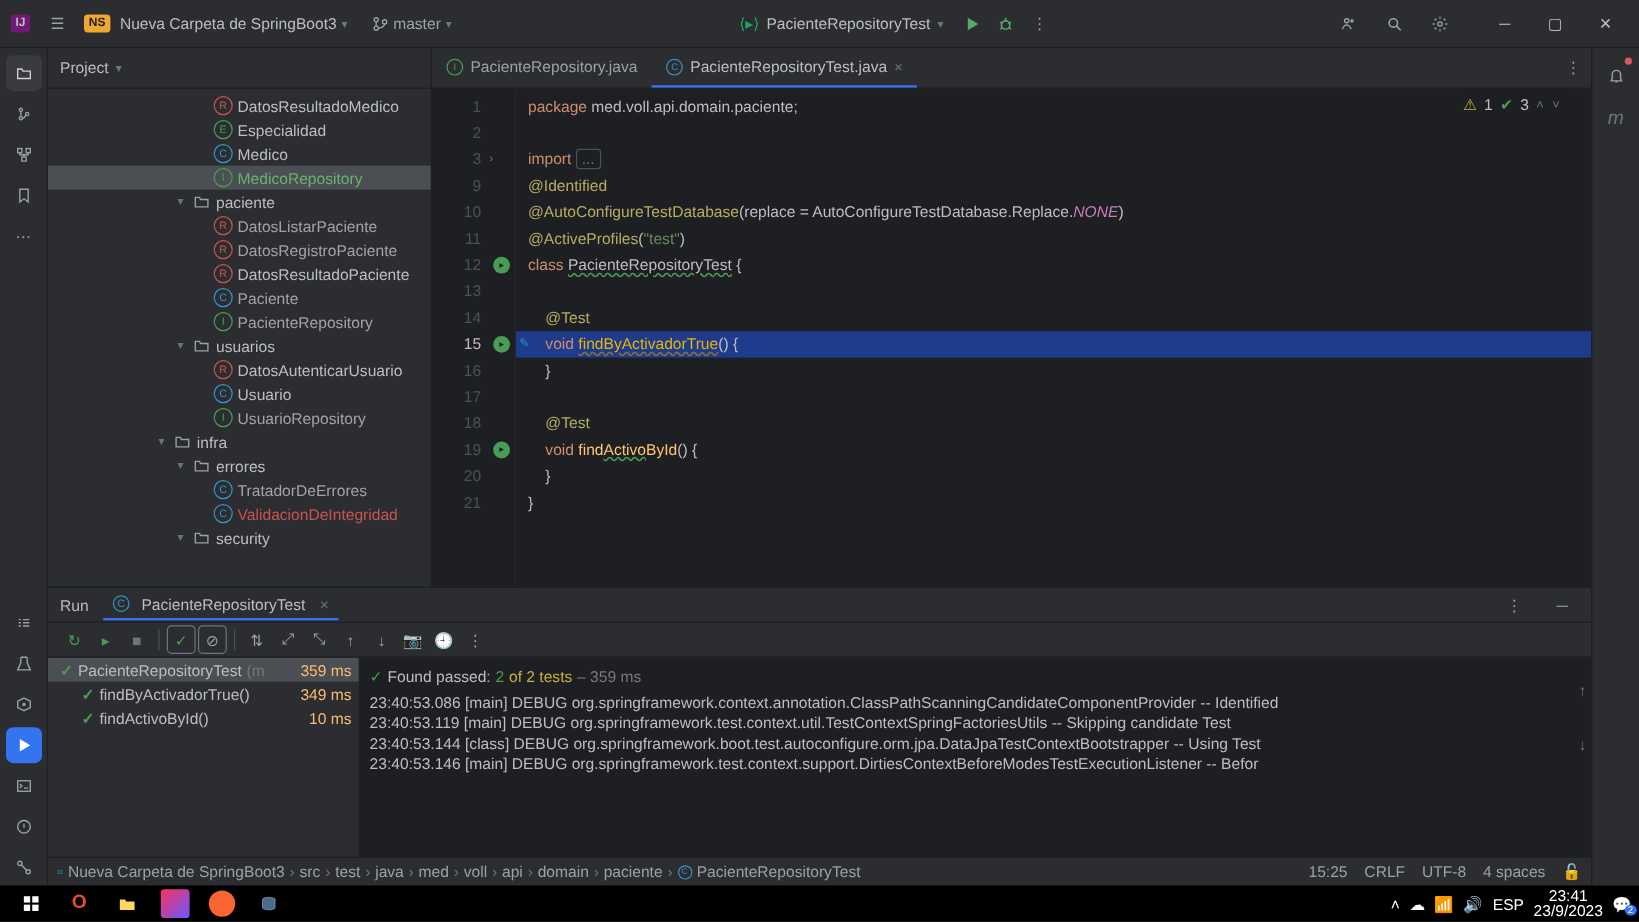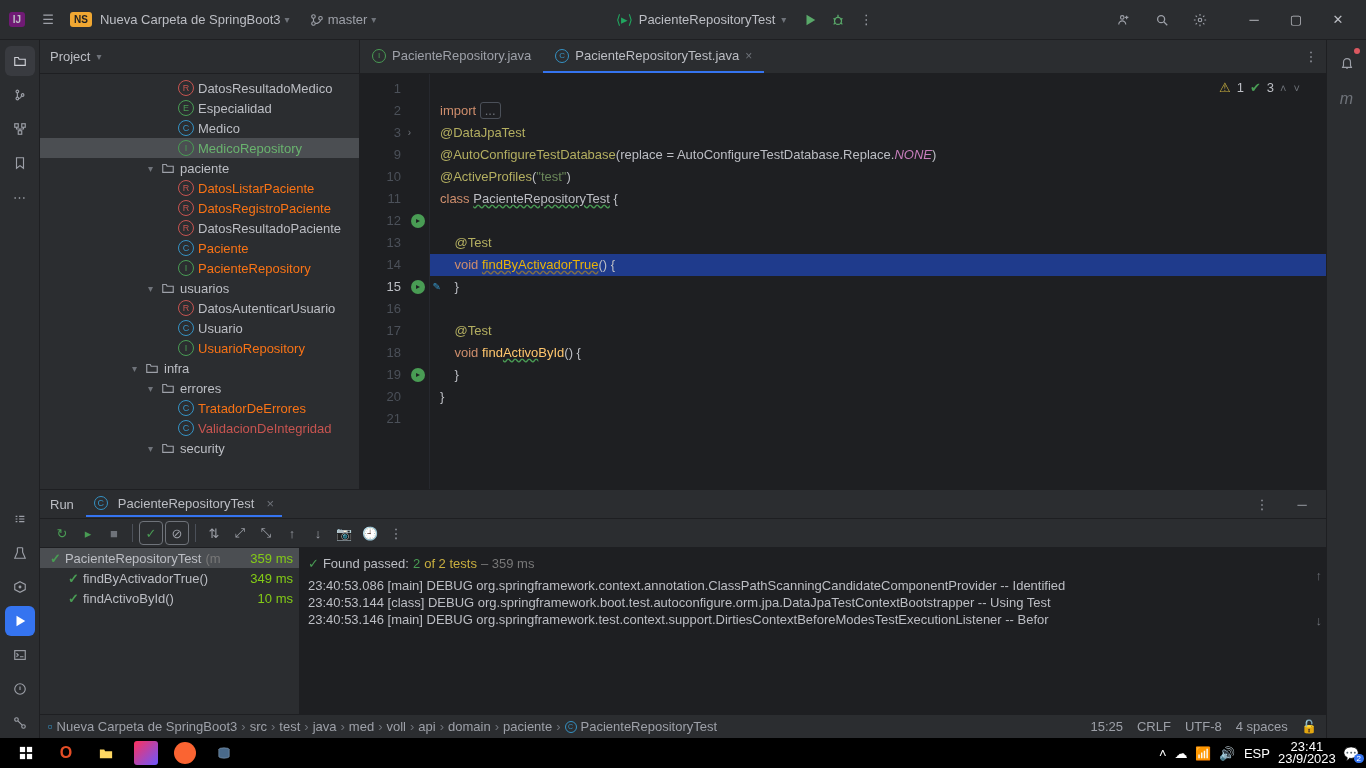--- a/index.html
+++ b/index.html
@@ -42,21 +42,21 @@
 .tree { flex: 1; overflow: auto; padding: 4px 0; font-size: 13px; }
 .tree-row { display: flex; align-items: center; height: 20px; padding-left: 8px; cursor: pointer; white-space: nowrap; }
 .tree-row.selected { background: #4b4e52; }
 .tree-ico { width: 16px; height: 16px; display: inline-flex; align-items: center; justify-content: center; border-radius: 50%; font-size: 9px; margin-right: 4px; flex-shrink: 0; }
 .ico-c-blue { border: 1.5px solid #3592c4; color: #3592c4; }
 .ico-e-green { border: 1.5px solid #499c54; color: #499c54; }
 .ico-r-red { border: 1.5px solid #c75450; color: #c75450; }
 .ico-i-green { border: 1.5px solid #499c54; color: #499c54; }
 .ico-folder { color: #9da0a8; }
 .tree-chev { width: 12px; color: #6f737a; font-size: 10px; }
-.tree-label.link { color: #f97316; }
+.tree-label.link { color: #a3a3a3; }
 .tree-label.red { color: #c75450; }
 .tree-label.sel { color: #69b36e; }
 
 .editor-col { flex: 1; display: flex; flex-direction: column; background: #1e1f22; overflow:hidden; }
 .tabs { height: 34px; display: flex; align-items: stretch; background: #2b2d30; border-bottom: 1px solid #1e1f22; }
 .tab { display: flex; align-items: center; padding: 0 12px; gap: 6px; cursor: pointer; color: #9da0a8; border-bottom: 2px solid transparent; }
 .tab.active { border-bottom: 2px solid #3574f0; color: #bcbec4; }
 .tab-ico-i { width: 14px; height: 14px; border: 1.5px solid #499c54; border-radius: 50%; display:inline-flex; align-items:center; justify-content:center; font-size:8px; color:#499c54;}
 .tab-ico-c { width: 14px; height: 14px; border: 1.5px solid #3592c4; border-radius: 50%; display:inline-flex; align-items:center; justify-content:center; font-size:8px; color:#3592c4;}
 .tab .close { color:#6f737a; font-size:12px; }
@@ -98,21 +98,21 @@
 .run-toolbar { height: 30px; display: flex; align-items: center; padding: 0 10px; gap: 2px; border-top:1px solid #1e1f22; border-bottom:1px solid #1e1f22; }
 .rt-btn { width: 24px; height: 24px; display: inline-flex; align-items: center; justify-content: center; cursor: pointer; color: #9da0a8; border-radius:4px; }
 .rt-btn.boxed { border:1px solid #6f737a; }
 .rt-sep { width:1px; height:18px; background:#4b5059; margin:0 4px; }
 .run-body { flex: 1; display: flex; overflow: hidden; }
 .test-tree { width: 260px; border-right: 1px solid #1e1f22; overflow: auto; font-size:12px; }
 .tt-row { display:flex; align-items:center; height:20px; padding-left:6px; gap:4px; }
 .tt-row.sel { background:#4b4e52; }
 .tt-ok { color:#499c54; font-weight:bold; }
 .tt-dim { color:#787878; }
-.tt-ms { margin-left:auto; color:#84cc16; padding-right:6px; }
+.tt-ms { margin-left:auto; color:#fdba74; padding-right:6px; }
 .console { flex:1; overflow:auto; font-family:'Consolas', monospace; font-size:12px; background:#1e1f22; padding:4px 8px; position:relative; }
 .console-summary { display:flex; align-items:center; gap:4px; padding:4px 0 6px; }
 .console-line { white-space: pre; color:#bcbec4; line-height:17px; }
 .console-scroll { position:absolute; right:4px; top:20px; display:flex; flex-direction:column; gap:30px; color:#6f737a; }
 
 .statusbar { height: 24px; background: #2b2d30; border-top: 1px solid #1e1f22; display: flex; align-items: center; padding: 0 8px; font-size: 12px; color:#9da0a8; }
 .breadcrumb { display:flex; align-items:center; gap:4px; }
 .bc-sep { color:#6f737a; }
 .bc-ico { width:12px; height:12px; border:1px solid #3592c4; border-radius:50%; display:inline-flex; align-items:center; justify-content:center; font-size:7px; color:#3592c4;}
 .sb-spacer { flex:1; }
@@ -426,23 +426,24 @@
               <div class="gutter-line">14</div>
               <div class="gutter-line hl">15<span class="gicon">▸</span><span style="position: absolute; right: -12px; color: rgb(53, 146, 196); font-size: 10px;">✎</span></div>
               <div class="gutter-line">16</div>
               <div class="gutter-line">17</div>
               <div class="gutter-line">18</div>
               <div class="gutter-line">19<span class="gicon">▸</span></div>
               <div class="gutter-line">20</div>
               <div class="gutter-line">21</div>
             </div>
           <div class="code">
+<div class="code-line"><span class="kw">package</span> <span class="pkg">med.voll.api.domain.paciente</span><span class="pun">;</span></div>
 <div class="code-line"></div>
 <div class="code-line"><span class="kw">import</span> <span class="ellipsis-box">...</span></div>
-<div class="code-line"><span class="ann">@DataJpaTest</span></div>
+<div class="code-line"><span class="ann">@Identified</span></div>
 <div class="code-line"><span class="ann">@AutoConfigureTestDatabase</span><span class="pun">(</span><span class="pkg">replace = AutoConfigureTestDatabase.Replace.</span><span class="const">NONE</span><span class="pun">)</span></div>
 <div class="code-line"><span class="ann">@ActiveProfiles</span><span class="pun">(</span><span class="str">"test"</span><span class="pun">)</span></div>
 <div class="code-line"><span class="kw">class</span> <span class="cls typo">PacienteRepositoryTest</span> <span class="pun">{</span></div>
 <div class="code-line"></div>
 <div class="code-line">    <span class="ann">@Test</span></div>
 <div class="code-line hl">    <span class="kw">void</span> <span class="meth-u">findByActivadorTrue</span><span class="pun">() {</span></div>
 <div class="code-line">    <span class="pun">}</span></div>
 <div class="code-line"></div>
 <div class="code-line">    <span class="ann">@Test</span></div>
 <div class="code-line">    <span class="kw">void</span> <span class="meth">find</span><span class="meth typo">Activo</span><span class="meth">ById</span><span class="pun">() {</span></div>
@@ -504,20 +505,21 @@
         <div class="console">
           <div class="console-summary">
             <span style="color:#499c54;">✓</span>
             <span>Found passed: </span>
               <span style="color:#499c54;">2</span>
               <span style="color:#c9af3f;"> of 2 tests</span>
               <span style="color:#787878;"> – 359 ms</span>
           </div>
           <div id="console-lines">
               <div class="console-line">23:40:53.086 [main] DEBUG org.springframework.context.annotation.ClassPathScanningCandidateComponentProvider -- Identified</div>
+              <div class="console-line">23:40:53.119 [main] DEBUG org.springframework.test.context.util.TestContextSpringFactoriesUtils -- Skipping candidate Test</div>
               <div class="console-line">23:40:53.144 [class] DEBUG org.springframework.boot.test.autoconfigure.orm.jpa.DataJpaTestContextBootstrapper -- Using Test</div>
               <div class="console-line">23:40:53.146 [main] DEBUG org.springframework.test.context.support.DirtiesContextBeforeModesTestExecutionListener -- Befor</div>
             </div>
           <div class="console-scroll">
             <span>↑</span>
             <span>↓</span>
           </div>
         </div>
       </div>
     </div>

